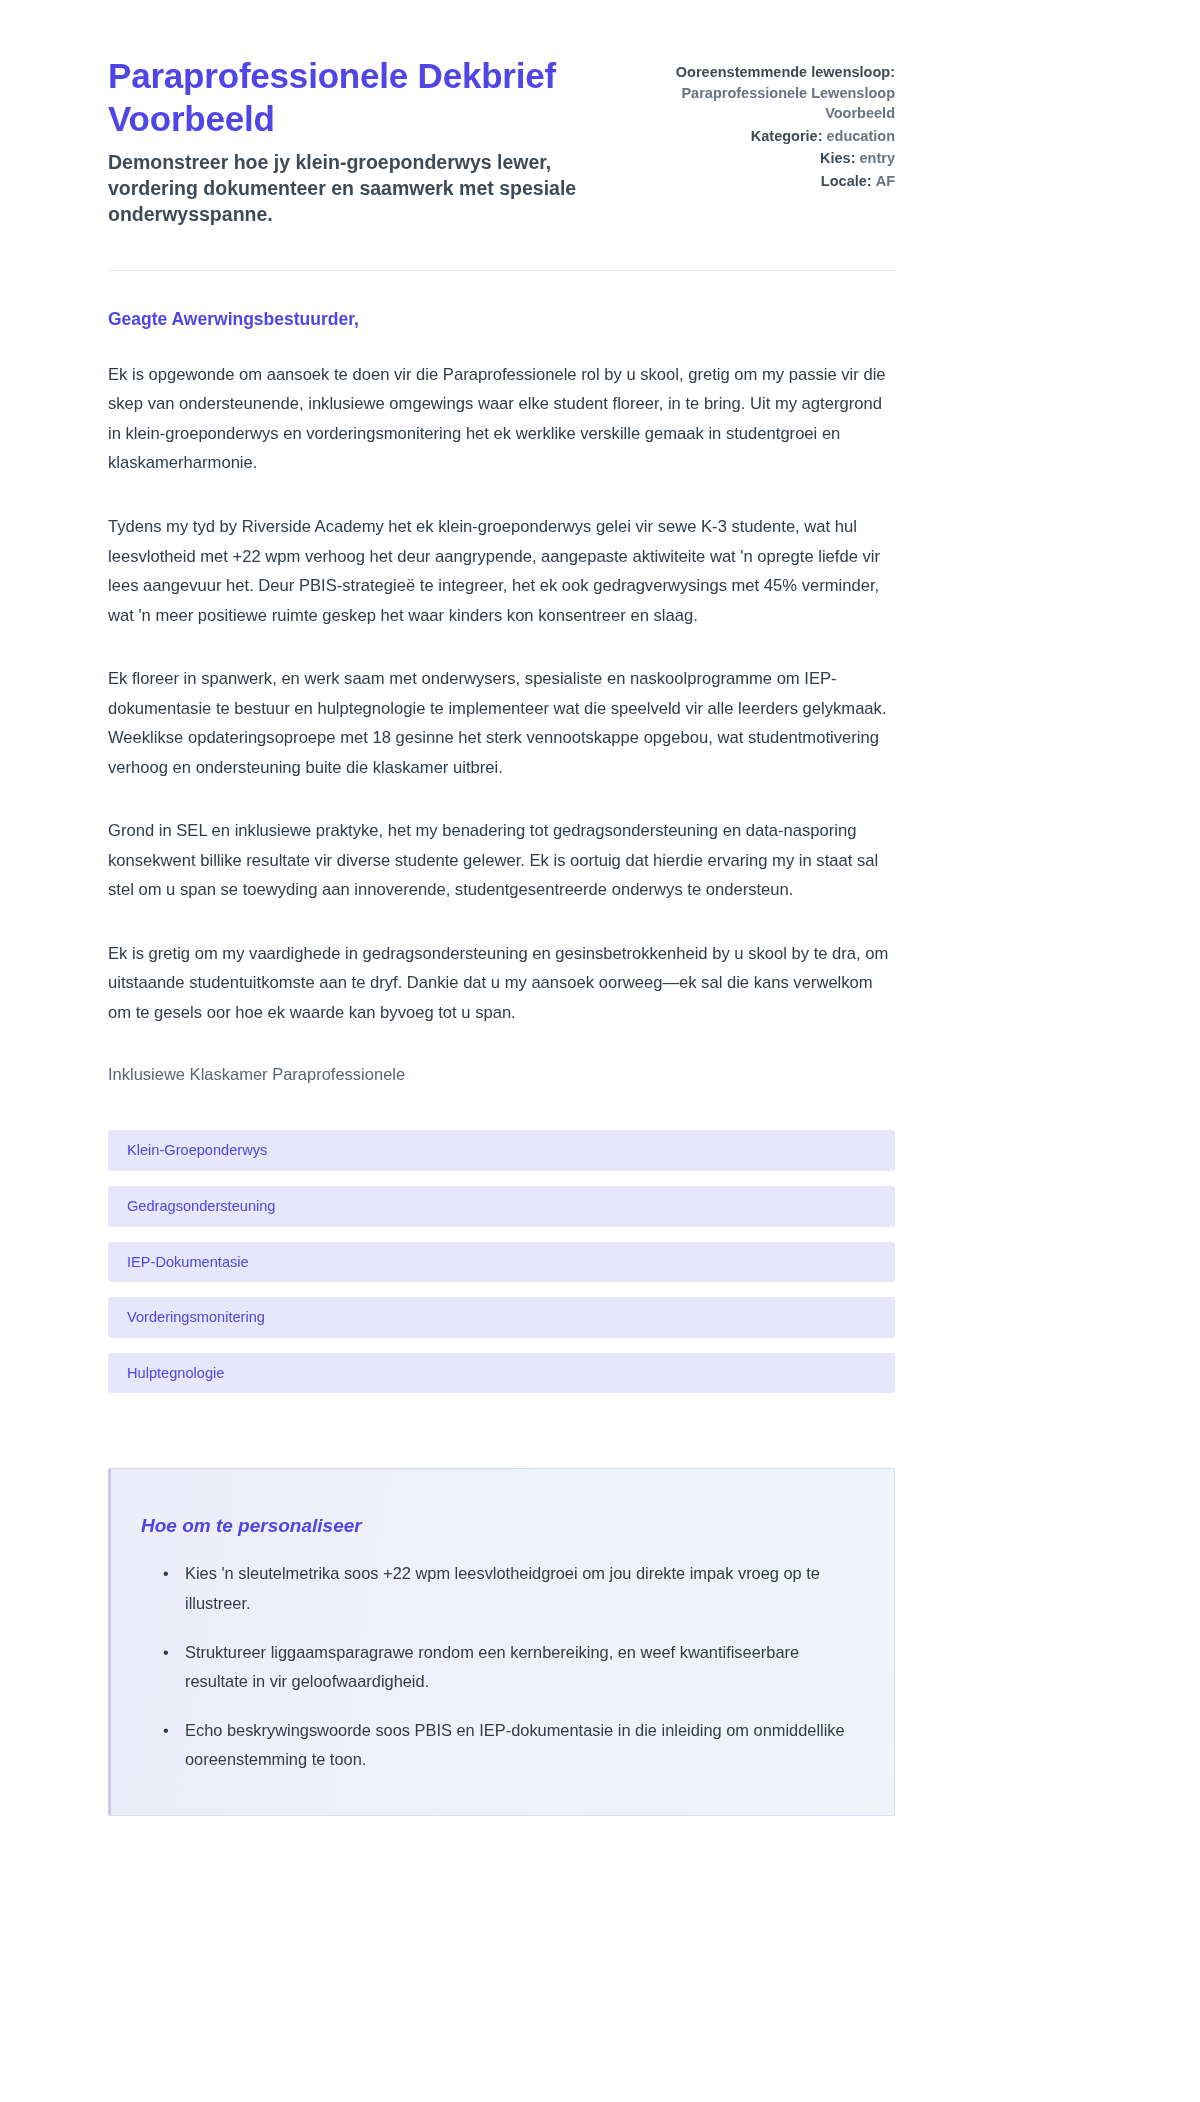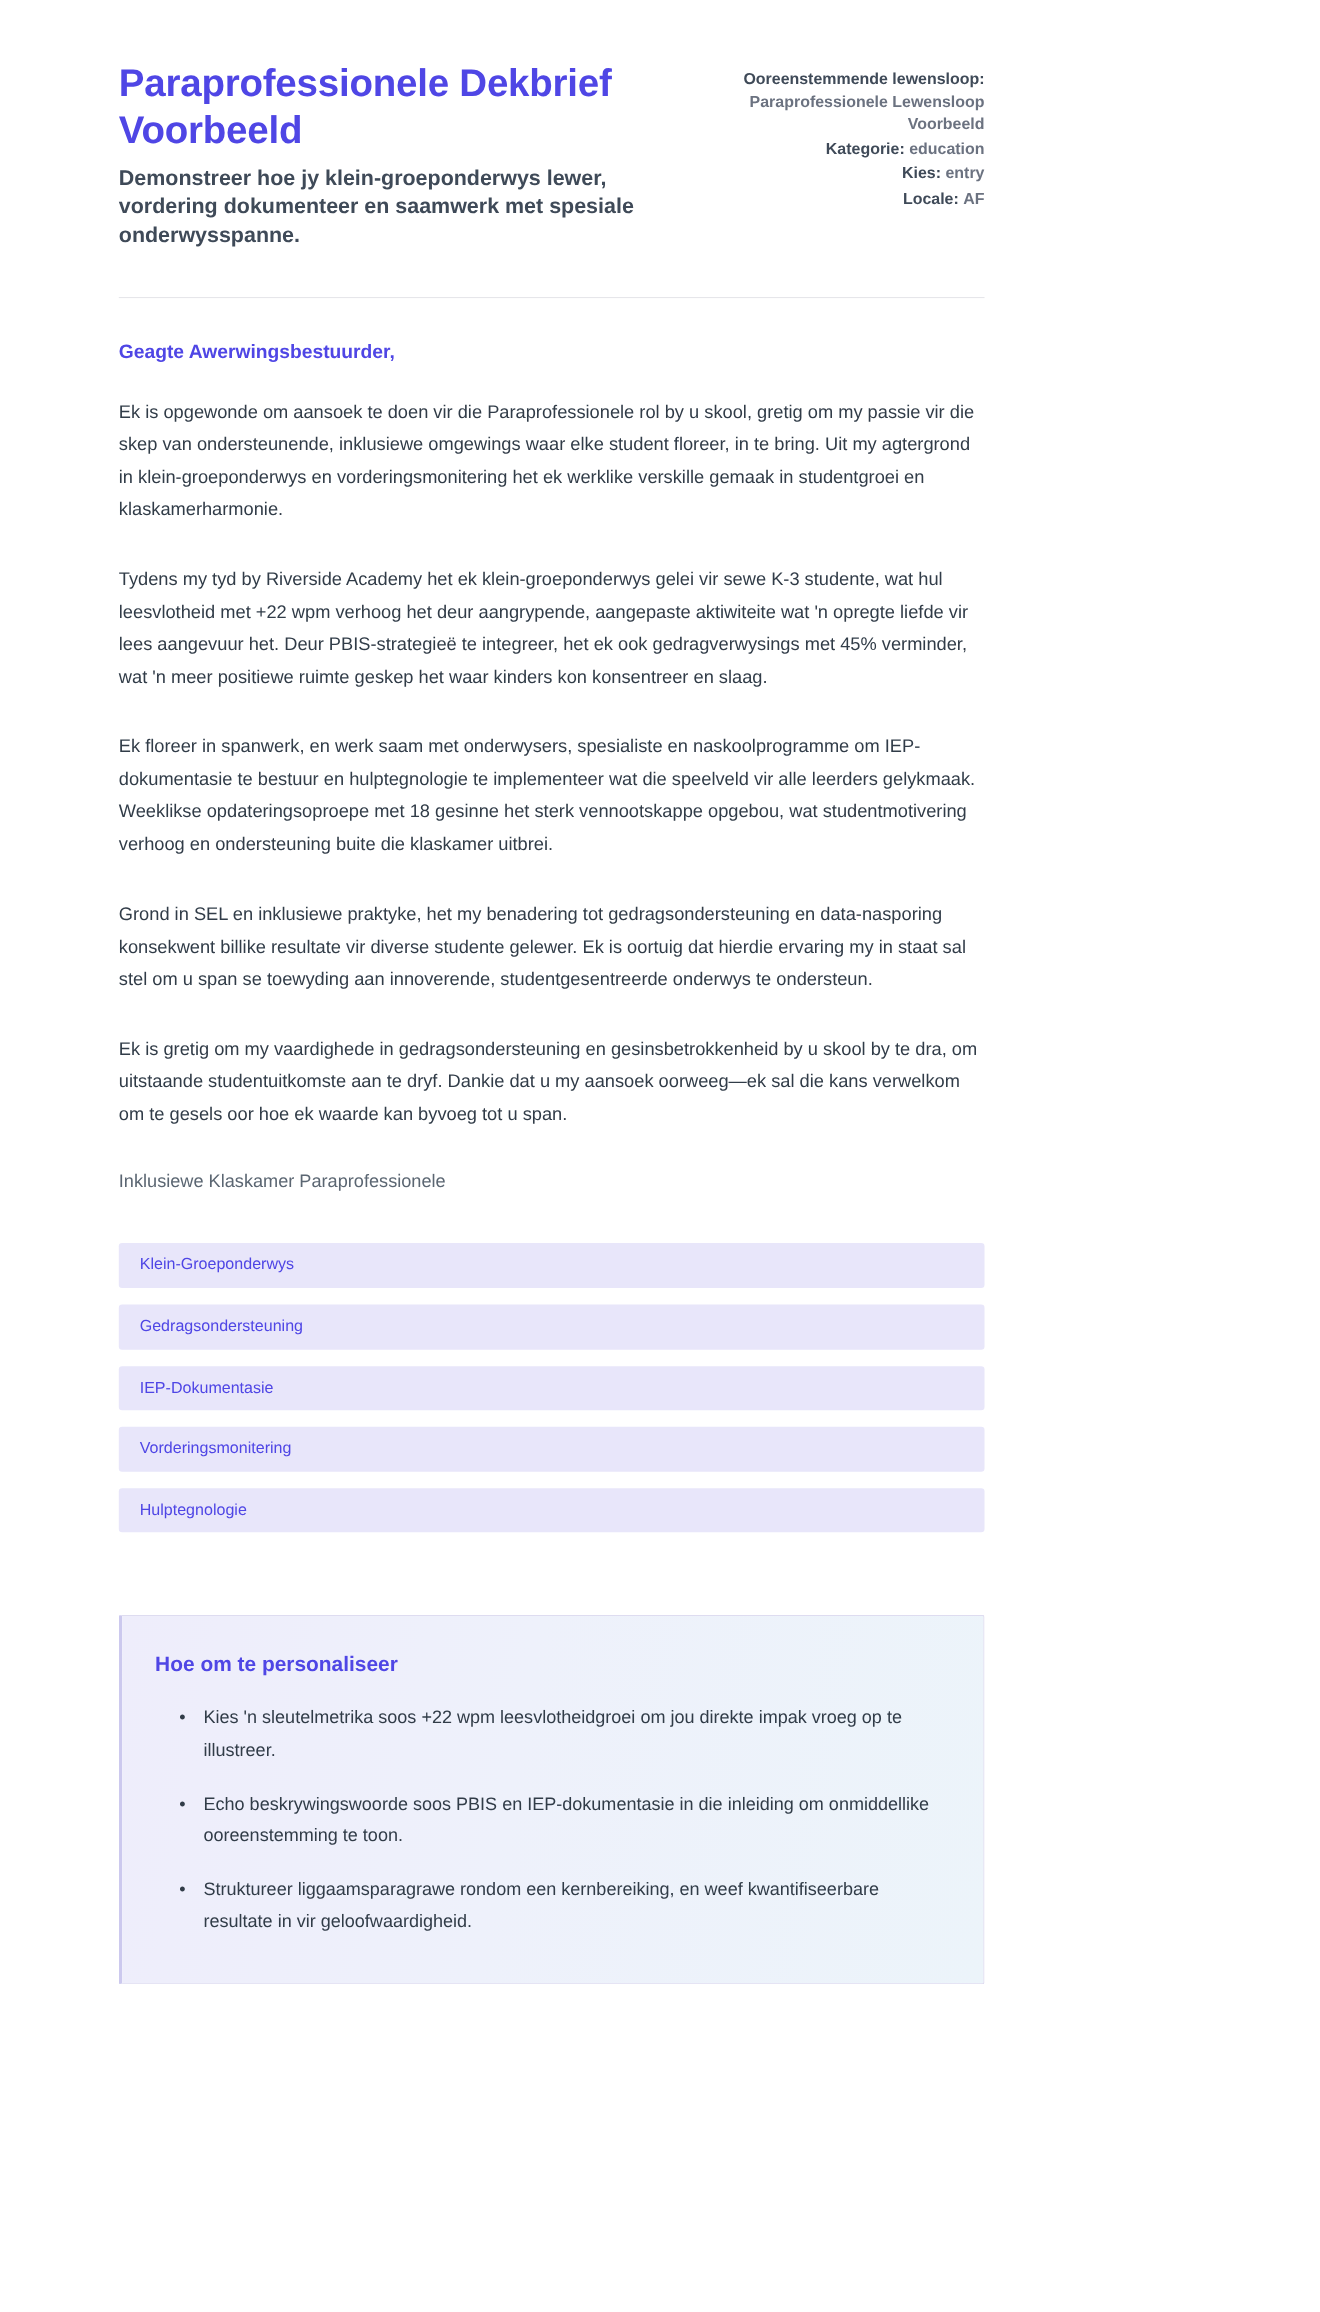--- a/index.html
+++ b/index.html
@@ -136,24 +136,25 @@
     margin-top: 75px;
     margin-bottom: 60px;
     background: linear-gradient(100deg, #eeedfb 0%, #eef1fb 45%, #ecf4fa 100%);
     border: 1px solid #dedcf0;
     border-left: 3px solid #ccc9ee;
     border-radius: 2px;
     padding: 34px 40px 40px 30px;
     box-sizing: border-box;
   }
   .tips-title {
-    margin: 0 0 22px 0;
+    margin: 12px 0 22px 0;
     font-size: 19px;
     font-weight: bold;
     color: #4f46e5;
+    font-style: italic;
   }
   .tips-list {
     margin: 0;
     padding: 0 0 0 22px;
     list-style: none;
   }
   .tips-list li {
     position: relative;
     font-size: 16.4px;
     line-height: 1.78;
@@ -226,18 +227,18 @@
     <span class="tag">Gedragsondersteuning</span>
     <span class="tag">IEP-Dokumentasie</span>
     <span class="tag">Vorderingsmonitering</span>
     <span class="tag">Hulptegnologie</span>
   </div>
 
   <div class="tips-panel">
     <h2 class="tips-title">Hoe om te personaliseer</h2>
     <ul class="tips-list">
       <li>Kies 'n sleutelmetrika soos +22 wpm leesvlotheidgroei om jou direkte impak vroeg op te illustreer.</li>
+      <li>Struktureer liggaamsparagrawe rondom een kernbereiking, en weef kwantifiseerbare resultate in vir geloofwaardigheid.</li>
       <li>Echo beskrywingswoorde soos PBIS en IEP-dokumentasie in die inleiding om onmiddellike ooreenstemming te toon.</li>
-      <li>Struktureer liggaamsparagrawe rondom een kernbereiking, en weef kwantifiseerbare resultate in vir geloofwaardigheid.</li>
     </ul>
   </div>
 
 </div>
 
 </body></html>

